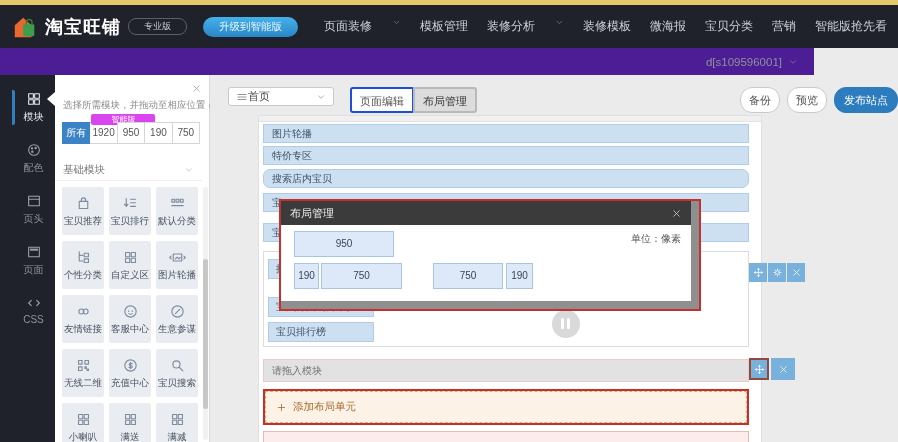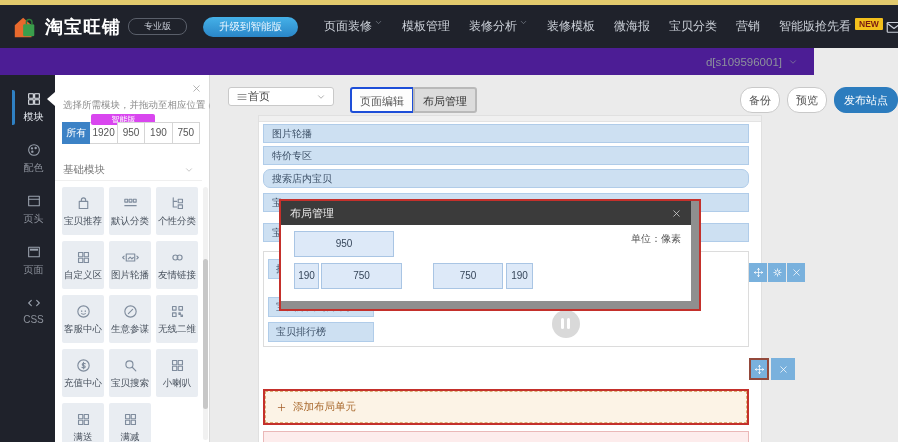--- a/index.html
+++ b/index.html
@@ -12,21 +12,21 @@
   
   .navbar { position:absolute; left:0; top:5px; width:898px; height:43px; background:#1f222b;
             display:flex; align-items:center; padding:0 12px; }
   .logo { display:flex; align-items:center; gap:7px; }
   .logo-mark { width:26px; height:26px; display:block; }
   .logo-text { color:#fff; font-size:18px; font-weight:bold; letter-spacing:1px; white-space:nowrap; }
   .logo-badge { border:1px solid #5a5f6a; color:#c3c8d2; font-size:9px; padding:1px 15px; border-radius:8px; white-space:nowrap; }
   .upgrade-pill { margin-left:16px; background:linear-gradient(180deg,#45b1e8,#2a86c8); border:none;
                   border-radius:11px; padding:3px 16px; font-size:10.5px; color:#eaf6ff; white-space:nowrap; cursor:pointer; }
   .nav { display:flex; align-items:center; gap:19px; margin-left:26px; }
-  .nav-item { color:#ccd1d9; font-size:12px; display:flex; align-items:flex-start; gap:2px; white-space:nowrap; cursor:pointer; }
+  .nav-item { color:#ccd1d9; font-size:12px; display:flex; align-items:flex-start; gap:20px; white-space:nowrap; cursor:pointer; }
   .nav-arrow { width:9px; height:9px; color:#8d939e; }
   .new-badge { background:#f3c01c; color:#7a1a12; font-size:8.5px; font-weight:bold; padding:1px 4px; border-radius:1px; margin-left:2px; }
   .nav-icons { margin-left:auto; display:flex; align-items:center; gap:18px; padding-right:4px; }
   .mail-wrap { position:relative; width:22px; height:18px; color:#c9ced8; cursor:pointer; }
   .mail-badge { position:absolute; right:-8px; top:-7px; min-width:13px; height:13px; background:#a5262b; color:#fff;
                 border-radius:50%; font-size:8px; line-height:13px; text-align:center; }
 
   
   .userbar { position:absolute; left:0; top:48px; width:814px; height:27px; background:#4c1d95;
              display:flex; align-items:center; justify-content:flex-end; gap:6px; padding-right:16px; }
@@ -300,20 +300,29 @@
     <div class="tile">
         <span class="ticon" data-icon="bag">
           <svg viewBox="0 0 24 24" fill="none" stroke="currentColor" stroke-width="1.6" stroke-linecap="round" stroke-linejoin="round">
             <path d="M6 9h12v10H6z"></path>
             <path d="M9 9V7a3 3 0 0 1 6 0v2"></path>
           </svg>
         </span>
         <span class="tlabel">宝贝推荐</span>
       </div>
     <div class="tile">
+        <span class="ticon" data-icon="rank">
+          <svg viewBox="0 0 24 24" fill="none" stroke="currentColor" stroke-width="1.6" stroke-linecap="round" stroke-linejoin="round">
+            <path d="M6 5v11m0 0l-2.5-3m2.5 3l2.5-3"></path>
+            <path d="M12 6h7M12 11h7M12 16h7"></path>
+          </svg>
+        </span>
+        <span class="tlabel">宝贝排行</span>
+      </div>
+    <div class="tile">
         <span class="ticon" data-icon="cat">
           <svg viewBox="0 0 24 24" fill="none" stroke="currentColor" stroke-width="1.6" stroke-linecap="round" stroke-linejoin="round">
             <rect x="4" y="6" width="4" height="4"></rect>
             <rect x="10" y="6" width="4" height="4"></rect>
             <rect x="16" y="6" width="4" height="4"></rect>
             <path d="M4 15h16"></path>
           </svg>
         </span>
         <span class="tlabel">默认分类</span>
       </div>
@@ -500,20 +509,21 @@
         </span>
       <span class="chip">
           <span class="cicon" data-icon="close">
             <svg viewBox="0 0 24 24" fill="none" stroke="currentColor" stroke-width="1.6" stroke-linecap="round" stroke-linejoin="round">
               <path d="M6 6l12 12M18 6L6 18"></path>
             </svg>
           </span>
         </span>
     </div>
 
+    <div class="drop-row">请拖入模块</div>
     <div class="drop-controls">
       <span class="chip sel">
           <span class="cicon" data-icon="move">
             <svg viewBox="0 0 24 24" fill="none" stroke="currentColor" stroke-width="1.6" stroke-linecap="round" stroke-linejoin="round">
               <path d="M12 3v18M3 12h18M12 3l-2 2.5M12 3l2 2.5M12 21l-2-2.5M12 21l2-2.5M3 12l2.5-2M3 12l2.5 2M21 12l-2.5-2M21 12l-2.5 2"></path>
             </svg>
           </span>
         </span>
       <span class="chip wide">
           <span class="cicon" data-icon="close">

